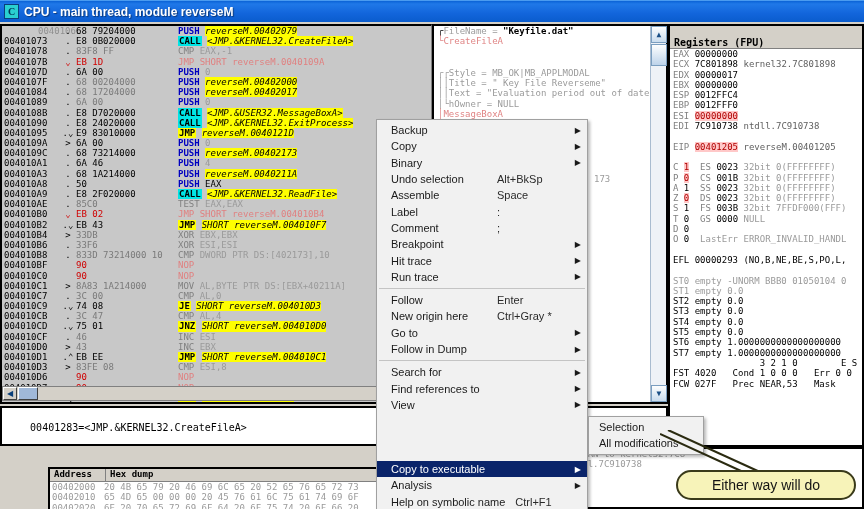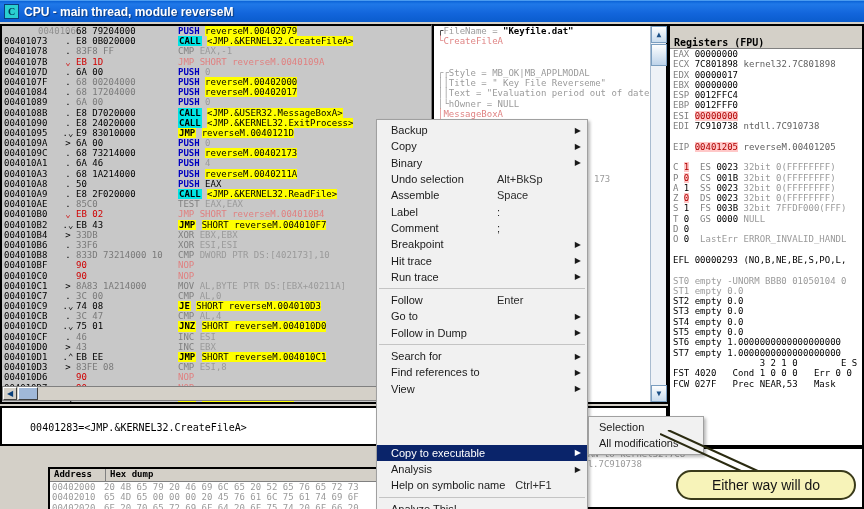--- a/index.html
+++ b/index.html
@@ -59,21 +59,21 @@
   .c-mark { width: 16px; text-align: center; color: #000; }
   .c-mark.red { color: #d00000; }
   .c-bytes { width: 102px; color: #000; }
   .c-bytes.red { color: #d00000; }
   .c-bytes.dim { color: #7a7a7a; }
   .mn-push { color: #0000c0; font-weight: bold; }
   .mn-call { color: #000; background: #00e5e5; font-weight: bold; padding: 0 1px; }
   .mn-jmp  { color: #000; background: #ffff00; font-weight: bold; padding: 0 1px; }
   .mn-grey { color: #808080; }
   .mn-red  { color: #e08080; }
-  .op-yel  { background: #ffff00; color: #000; }
+  .op-yel  { background: #ffff00; color: #000; font-style: italic; }
   .op-dim  { color: #9a9a9a; }
   .op-blk  { color: #000; }
 
   
   #info {
     left: 432px; top: 24px; width: 236px; height: 380px;
     border: 2px solid #000; background: #ffffff;
     font-family: "DejaVu Sans Mono", monospace; font-size: 9px; line-height: 10.4px;
   }
   .info-line { white-space: pre; padding-left: 4px; height: 10.4px; }
@@ -409,20 +409,25 @@
         <span class="mi-accel"></span>
         <span class="mi-arrow">▶</span>
       </div>
       <div class="mi-sep"></div>
       <div class="mi">
         <span class="mi-label">Follow</span>
         <span class="mi-accel">Enter</span>
         <span class="mi-arrow"></span>
       </div>
       <div class="mi">
+        <span class="mi-label">New origin here</span>
+        <span class="mi-accel">Ctrl+Gray *</span>
+        <span class="mi-arrow"></span>
+      </div>
+      <div class="mi">
         <span class="mi-label">Go to</span>
         <span class="mi-accel"></span>
         <span class="mi-arrow">▶</span>
       </div>
       <div class="mi">
         <span class="mi-label">Follow in Dump</span>
         <span class="mi-accel"></span>
         <span class="mi-arrow">▶</span>
       </div>
       <div class="mi-sep"></div>

